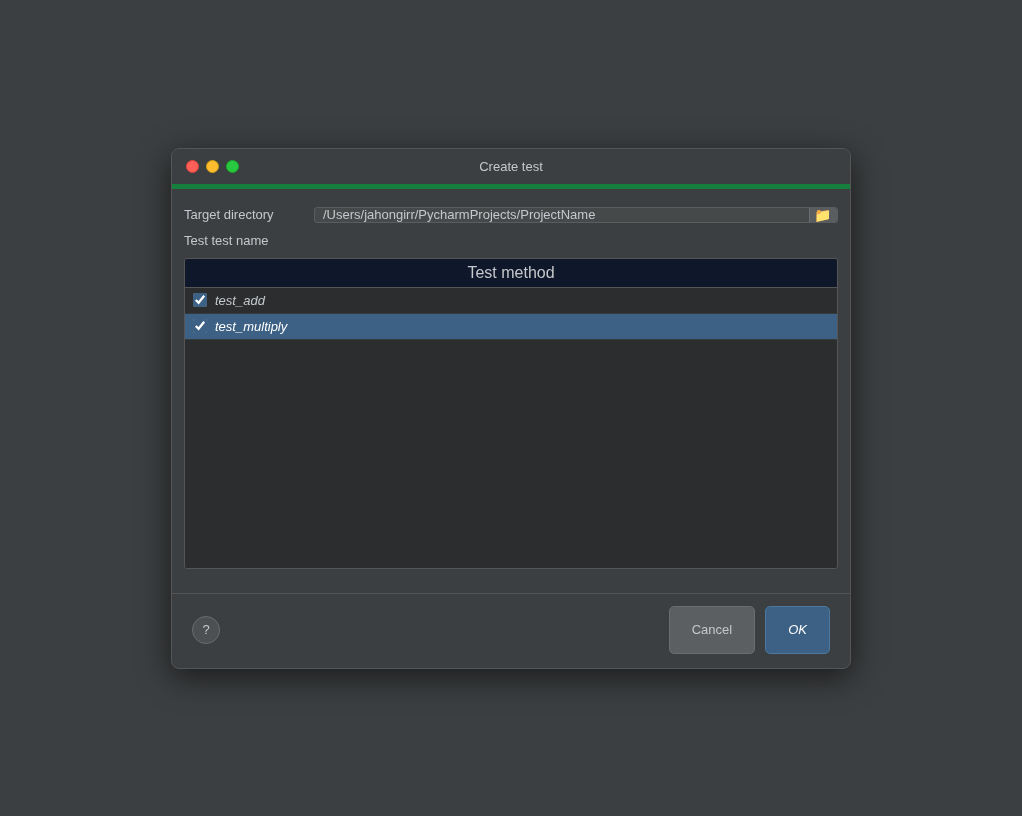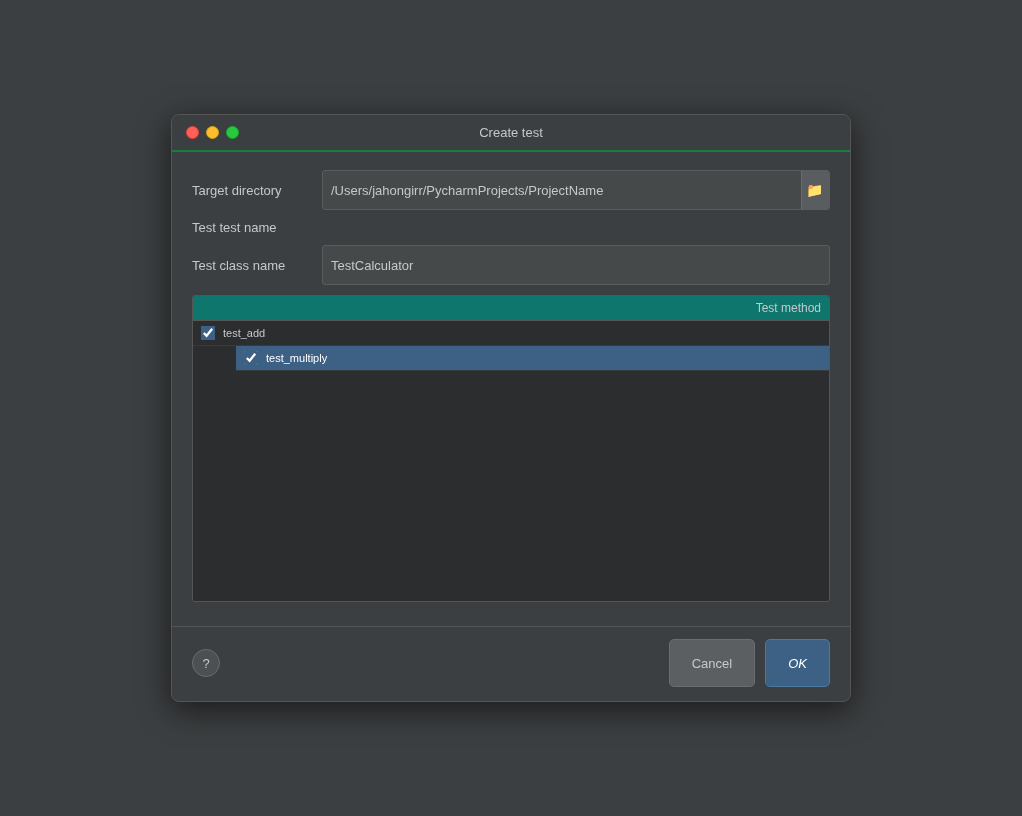--- a/index.html
+++ b/index.html
@@ -27,21 +27,21 @@
       overflow: hidden;
     }
 
     .title-bar {
       background: #3c3f41;
       display: flex;
       align-items: center;
       justify-content: center;
       padding: 10px 16px;
       position: relative;
-      border-bottom: 2px solid #15803d;
+      border-bottom: 5px solid #15803d;
     }
 
     .window-controls {
       position: absolute;
       left: 14px;
       display: flex;
       gap: 7px;
       align-items: center;
     }
 
@@ -56,21 +56,21 @@
     .traffic-light.minimize { background: #febc2e; border: 1px solid #d4a017; }
     .traffic-light.maximize { background: #28c840; border: 1px solid #1aab29; }
 
     .title-text {
       color: #c5c8cc;
       font-size: 13px;
       font-weight: 500;
     }
 
     .dialog-body {
-      padding: 18px 20px 14px;
+      padding: 18px 12px 14px;
     }
 
     .form-row {
       display: flex;
       align-items: center;
       margin-bottom: 10px;
     }
 
     .form-label {
       color: #c5c8cc;
@@ -79,21 +79,21 @@
       flex-shrink: 0;
     }
 
     .input-wrapper {
       flex: 1;
       display: flex;
       align-items: center;
       background: #45494a;
       border: 1px solid #5a5d5f;
       border-radius: 3px;
-      height: 40px;
+      height: 16px;
       overflow: hidden;
     }
 
     .form-input {
       background: transparent;
       border: none;
       outline: none;
       color: #c5c8cc;
       font-size: 13px;
       flex: 1;
@@ -117,58 +117,58 @@
     }
 
     .table-section {
       margin-top: 8px;
       border: 1px solid #555;
       border-radius: 3px;
       overflow: hidden;
     }
 
     .table-header {
-      background: #0f766e;
+      background: #0f172a;
       border-bottom: 1px solid #555;
       padding: 5px 8px;
-      text-align: right;
-      color: #c5c8cc;
-      font-size: 12px;
+      text-align: center;
+      color: #c5c8cc;
+      font-size: 16px;
     }
 
     .table-body {
       background: #2b2d2e;
       min-height: 280px;
     }
 
     .table-row {
       display: flex;
       align-items: center;
       padding: 5px 8px;
       border-bottom: 1px solid #383b3c;
       cursor: pointer;
     }
 
     .table-row.selected {
       background: #3d6185;
-      margin-left: 43px;
     }
 
     .row-checkbox {
       width: 14px;
       height: 14px;
       margin-right: 8px;
       flex-shrink: 0;
       accent-color: #3d6185;
       cursor: pointer;
     }
 
     .row-text {
       color: #c5c8cc;
-      font-size: 11px;
+      font-size: 13px;
+      font-style: italic;
     }
 
     .table-row.selected .row-text {
       color: #ffffff;
     }
 
     .dialog-footer {
       display: flex;
       align-items: center;
       justify-content: space-between;
@@ -239,26 +239,20 @@
       <div class="input-wrapper">
         <input class="form-input" type="text" value="/Users/jahongirr/PycharmProjects/ProjectName" style="">
         <button class="browse-btn">📁</button>
       </div>
     </div>
 
     <div class="form-row">
       <span class="form-label">Test test name</span>
     </div>
 
-    <div class="form-row">
-      <span class="form-label">Test class name</span>
-      <div class="input-wrapper">
-        <input class="form-input" type="text" value="TestCalculator" style="">
-      </div>
-    </div>
 
     <div class="table-section">
       <div class="table-header">Test method</div>
       <div class="table-body">
 
         <div class="table-row">
           <input type="checkbox" class="row-checkbox" checked="" style="">
           <span class="row-text">test_add</span>
         </div>
 

